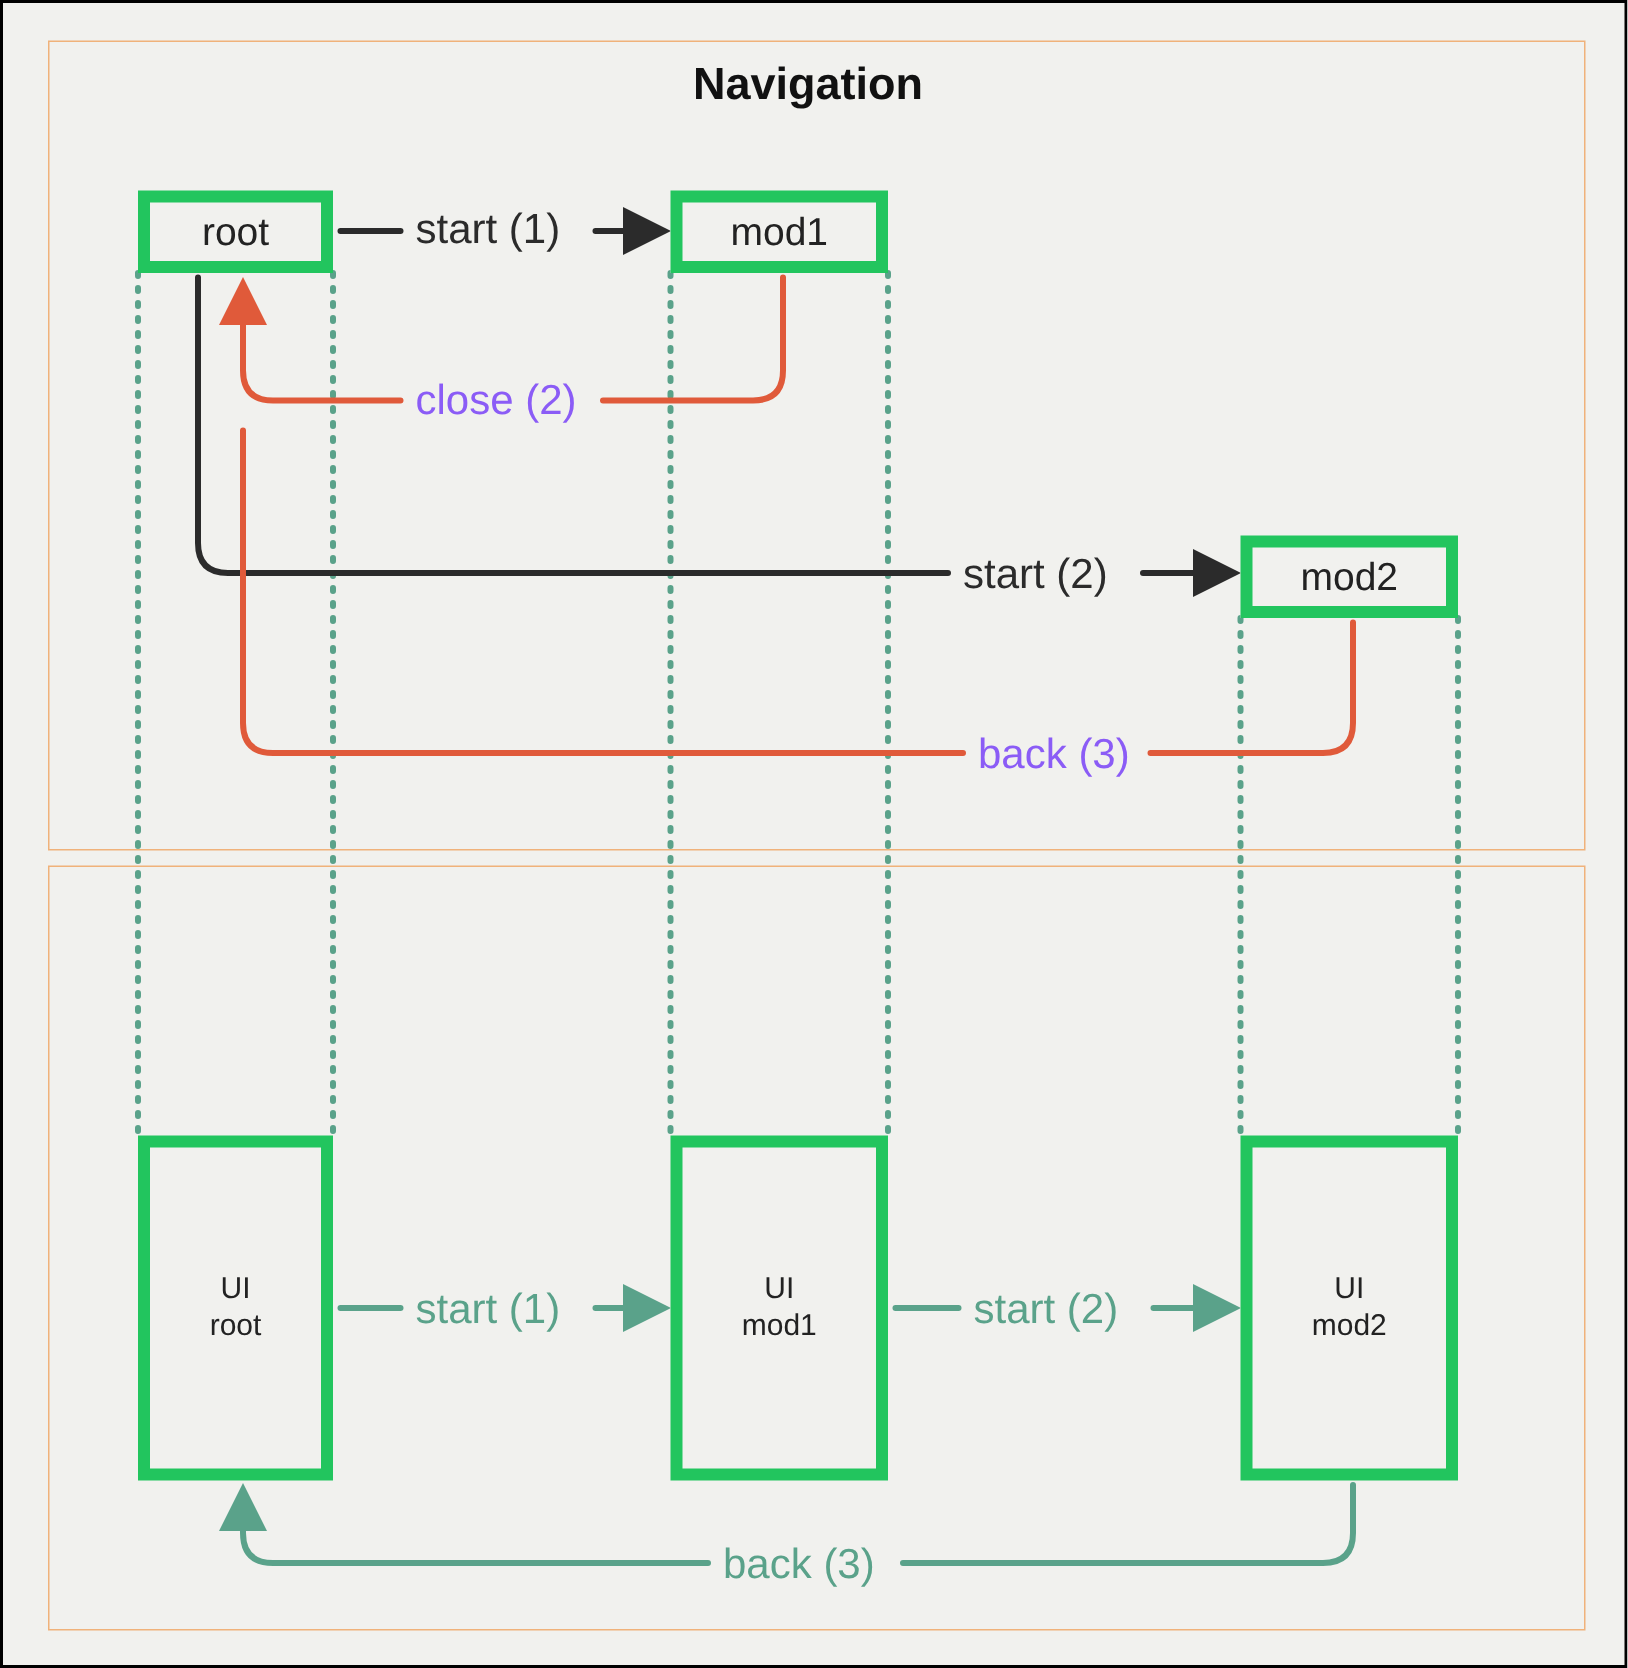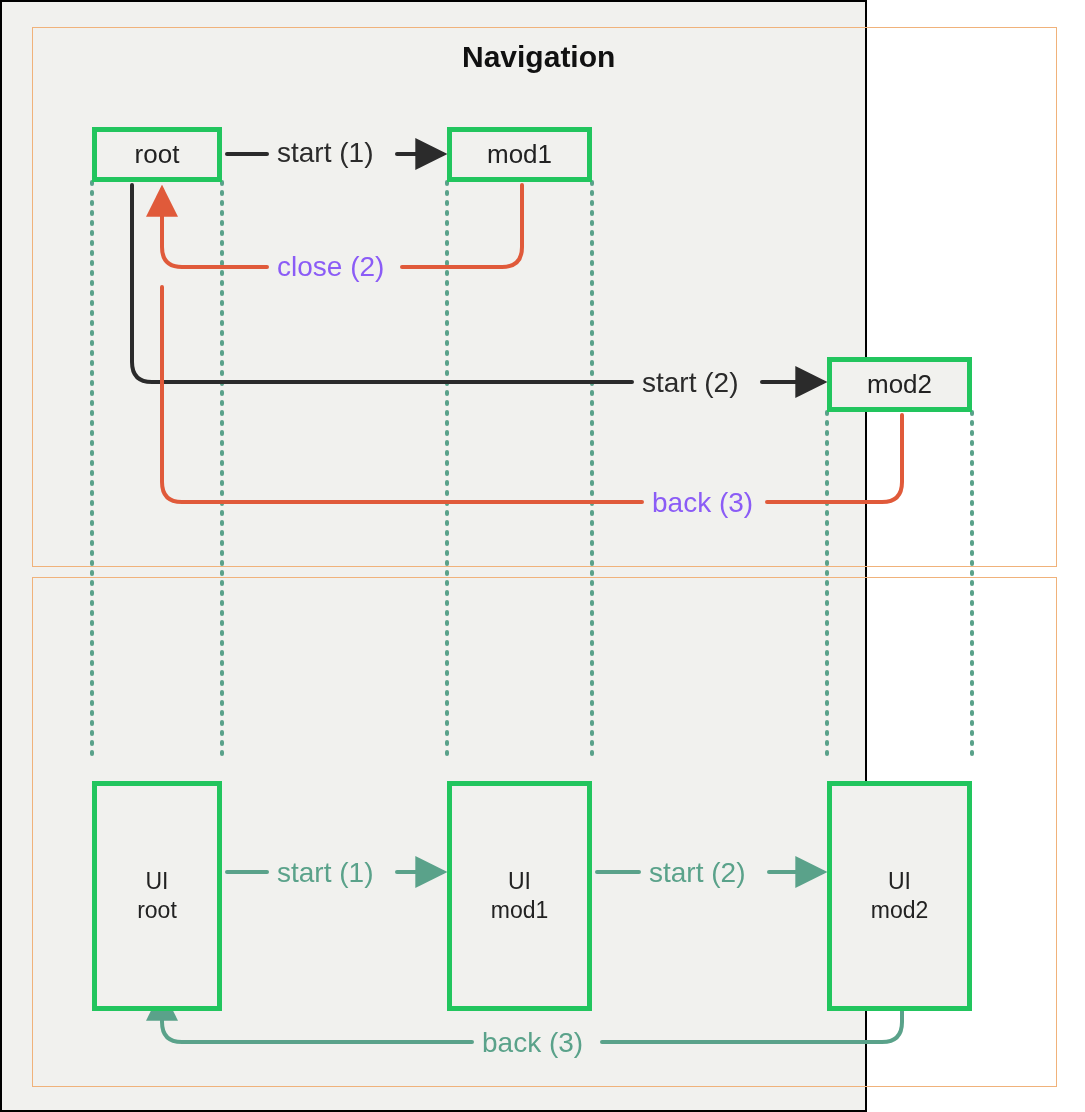--- a/index.html
+++ b/index.html
@@ -2,21 +2,21 @@
 <html><head>
 <meta charset="utf-8">
 <style>
   html, body {
     margin: 0;
     padding: 0;
     background: #fff;
   }
   .canvas {
     position: relative;
-    width: 867px;
+    width: 1085px;
     height: 1112px;
     background: #f1f1ee;
     border: 2px solid #000;
     box-sizing: border-box;
     font-family: "Segoe UI", "Helvetica Neue", Arial, sans-serif;
   }
   .panel {
     position: absolute;
     border: 1px solid #f0b27a;
     box-sizing: border-box;
@@ -24,31 +24,31 @@
   .panel-title {
     position: absolute;
     font-size: 30px;
     font-weight: 700;
     color: #111;
     white-space: nowrap;
   }
   .node {
     position: absolute;
     background: #f1f1ee;
-    border: 5px solid #22c55e;
+    border: 8px solid #22c55e;
     box-sizing: border-box;
     display: flex;
     align-items: center;
     justify-content: center;
     text-align: center;
     color: #222;
     z-index: 3;
   }
   .node.small { font-size: 26px; }
-  .node.big   { font-size: 23px; line-height: 1.25; margin-top: 24px; }
+  .node.big   { font-size: 20px; line-height: 1.25; }
   .edge-label {
     position: absolute;
     font-size: 28px;
     white-space: nowrap;
     z-index: 4;
   }
   .c-black { color: #2b2b2b; }
   .c-red   { color: #8b5cf6; }
   .c-green { color: #5aa28a; }
   svg.wires {

